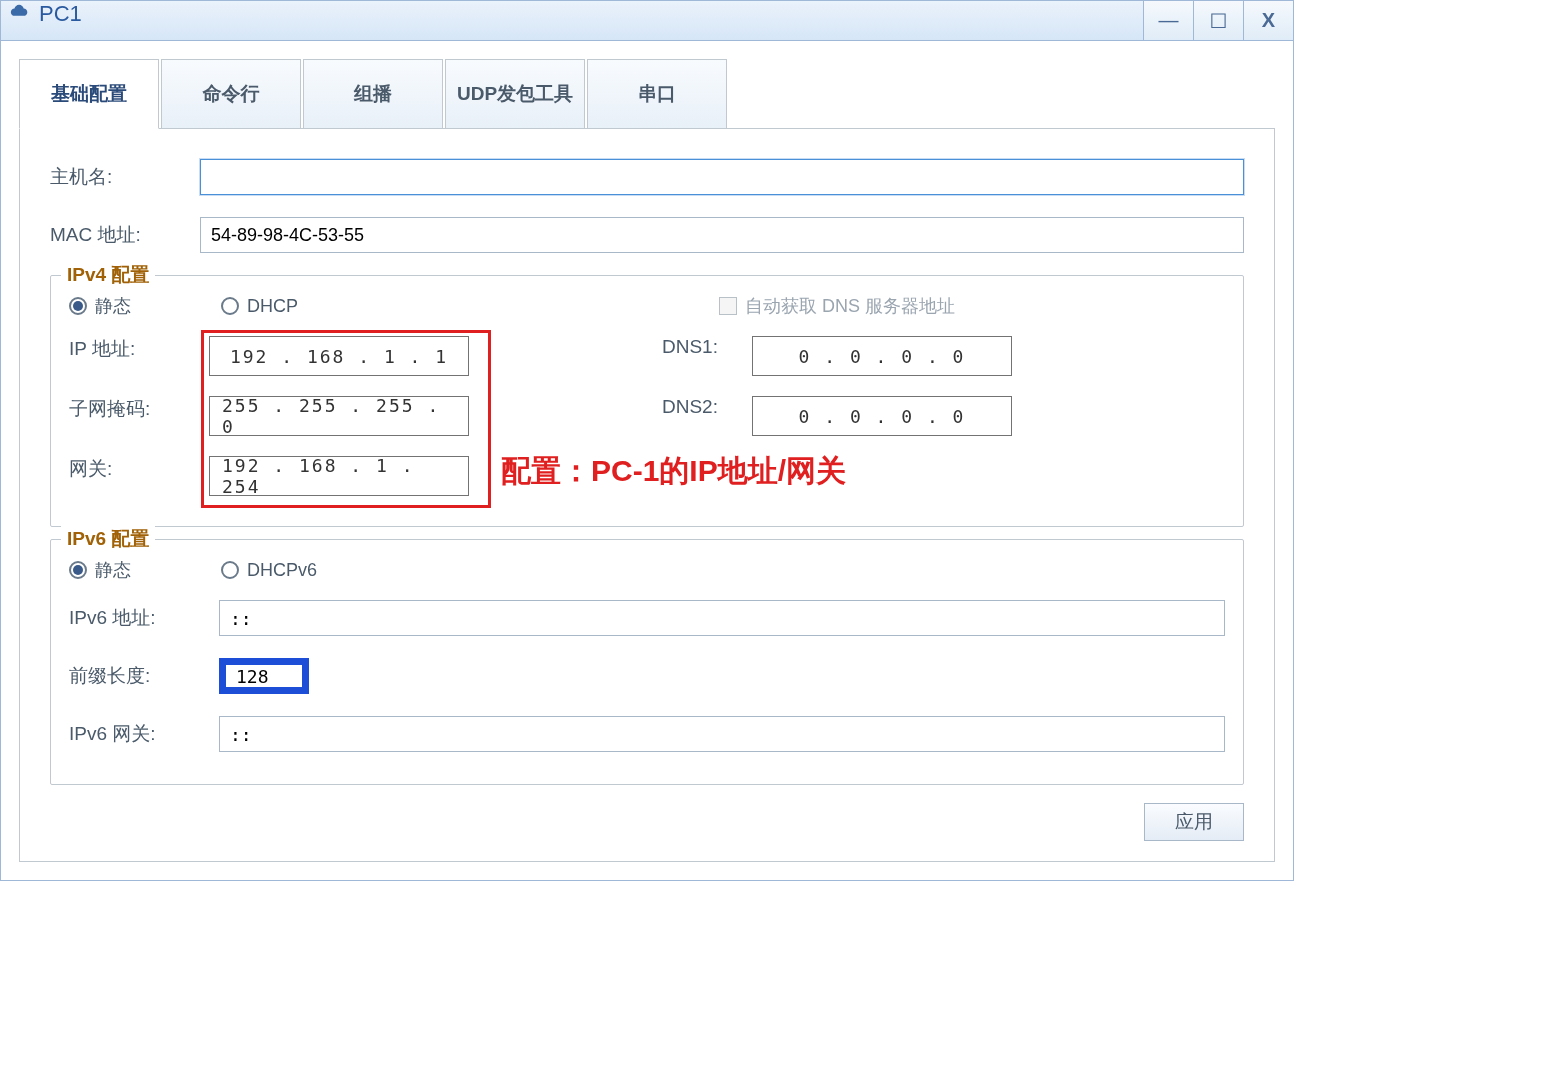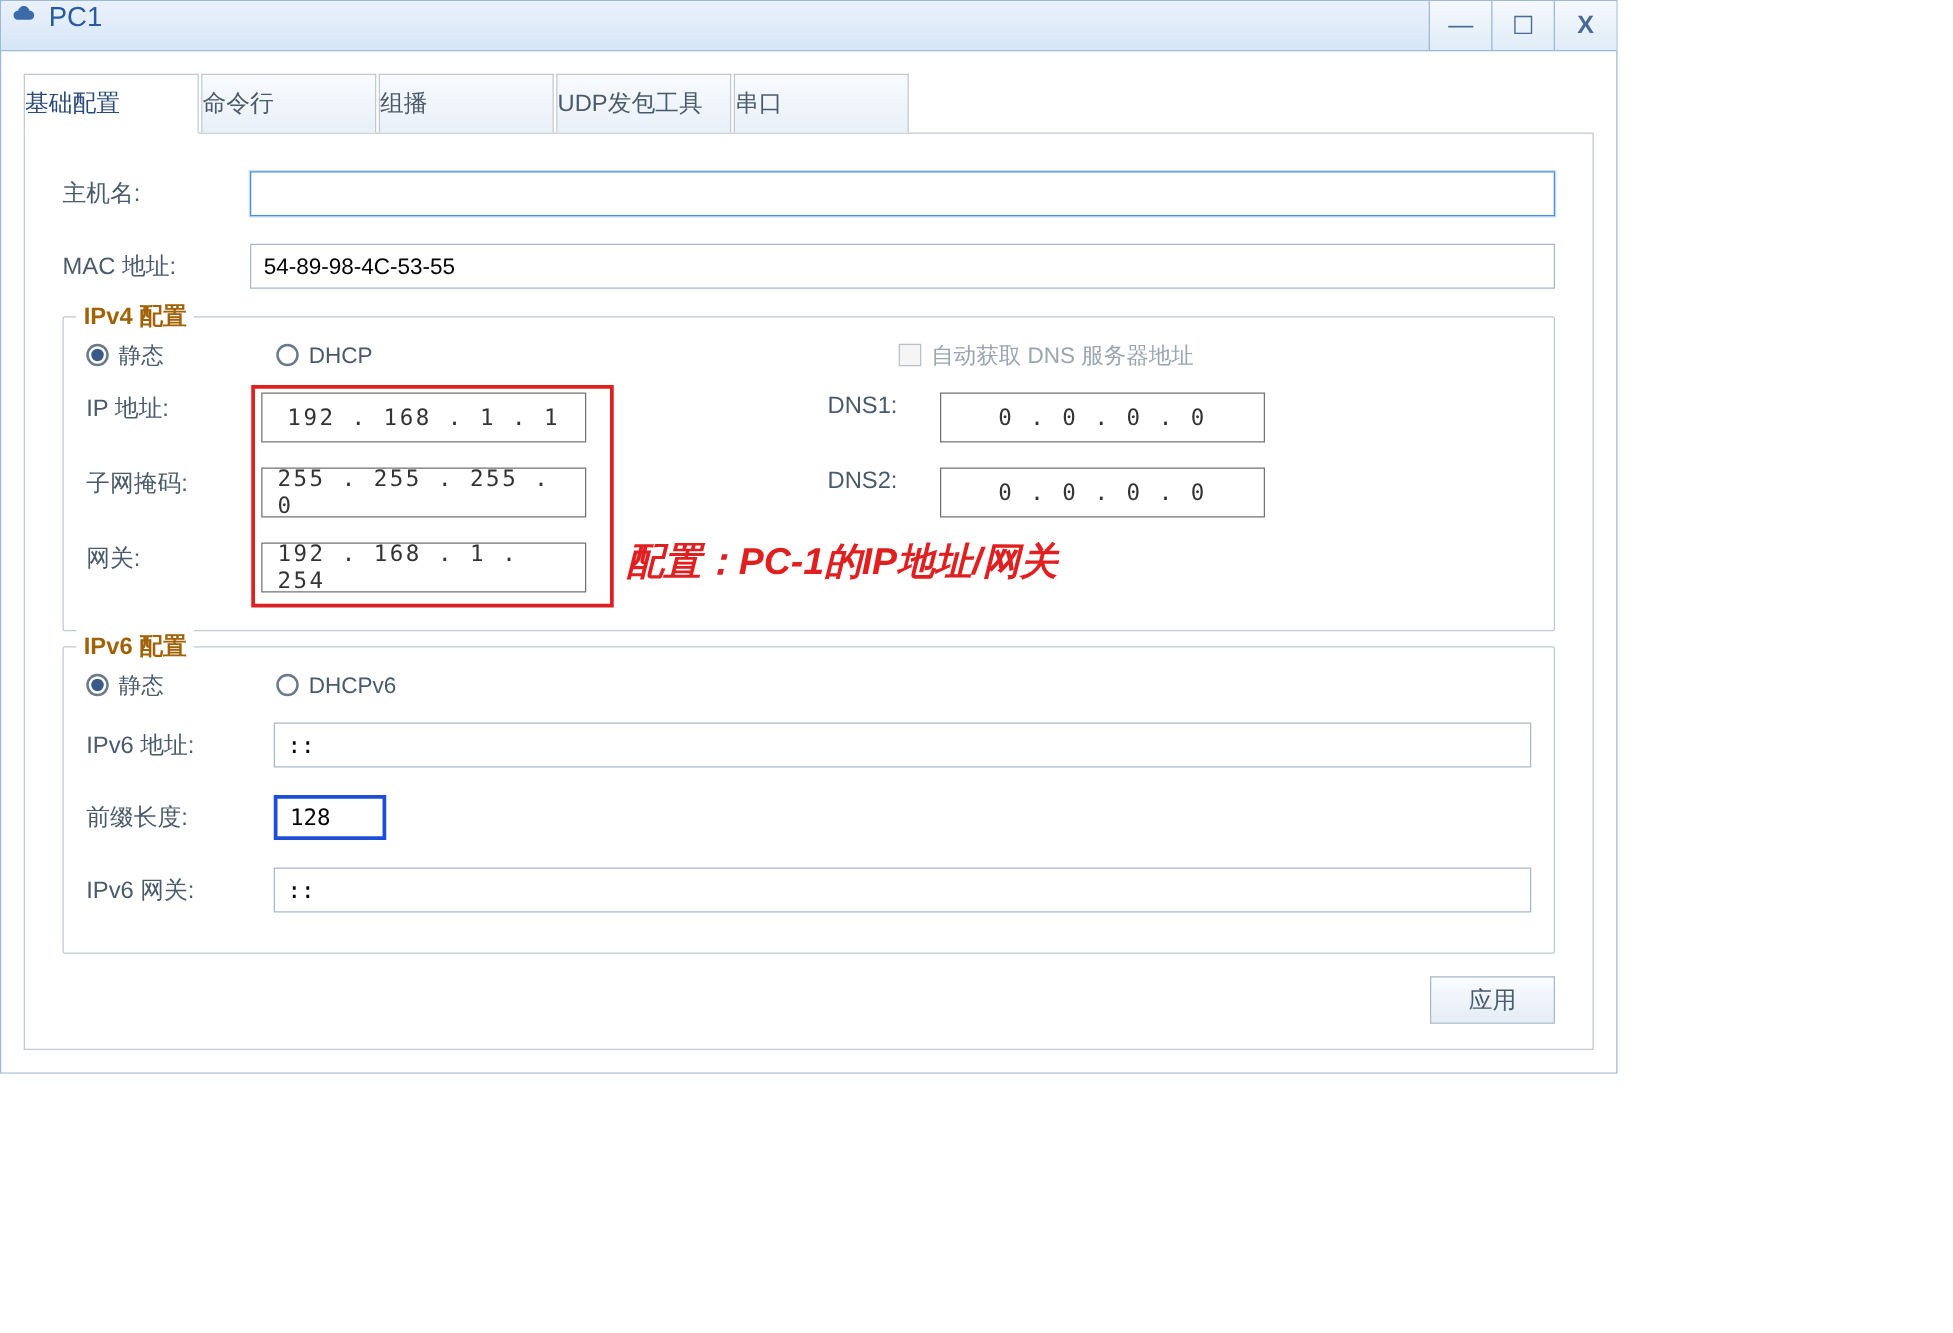--- a/index.html
+++ b/index.html
@@ -53,29 +53,31 @@
     }
     .win-btn.close { font-weight: bold; }
     .content {
       padding: 18px;
     }
     .tabs {
       display: flex;
       border-bottom: 1px solid #c0c8d0;
     }
     .tab {
-      padding: 10px 0;
+      padding: 21px 0;
       width: 140px;
+      text-align: center;
       border: 1px solid #c0c8d0;
       border-bottom: none;
       background: linear-gradient(#f8fbfe, #e8f0f8);
       margin-right: 2px;
       cursor: pointer;
       font-size: 19px;
       color: #4a5a6a;
+      font-weight: bold;
     }
     .tab.active {
       background: #fff;
       border-bottom: 1px solid #fff;
       margin-bottom: -1px;
       color: #2a4a7a;
     }
     .panel {
       border: 1px solid #c0c8d0;
       border-top: none;
@@ -195,35 +197,34 @@
     .highlight-box {
       position: absolute;
       border: 3px solid #e02020;
       pointer-events: none;
     }
     .annotation {
       color: #e02020;
       font-size: 30px;
       font-weight: bold;
       position: absolute;
-      font-style: italic;
     }
     .full-input {
       flex: 1;
       height: 36px;
       border: 1px solid #a8b8c8;
       padding: 4px 10px;
       font-size: 18px;
       font-family: Consolas, monospace;
       background: #fff;
     }
     .small-input {
       width: 90px;
       height: 36px;
-      border: 3px solid #1d4ed8;
+      border: 7px solid #1d4ed8;
       padding: 4px 10px;
       font-size: 18px;
       font-family: Consolas, monospace;
       background: #fff;
     }
     .footer {
       display: flex;
       justify-content: flex-end;
       margin-top: 18px;
     }

